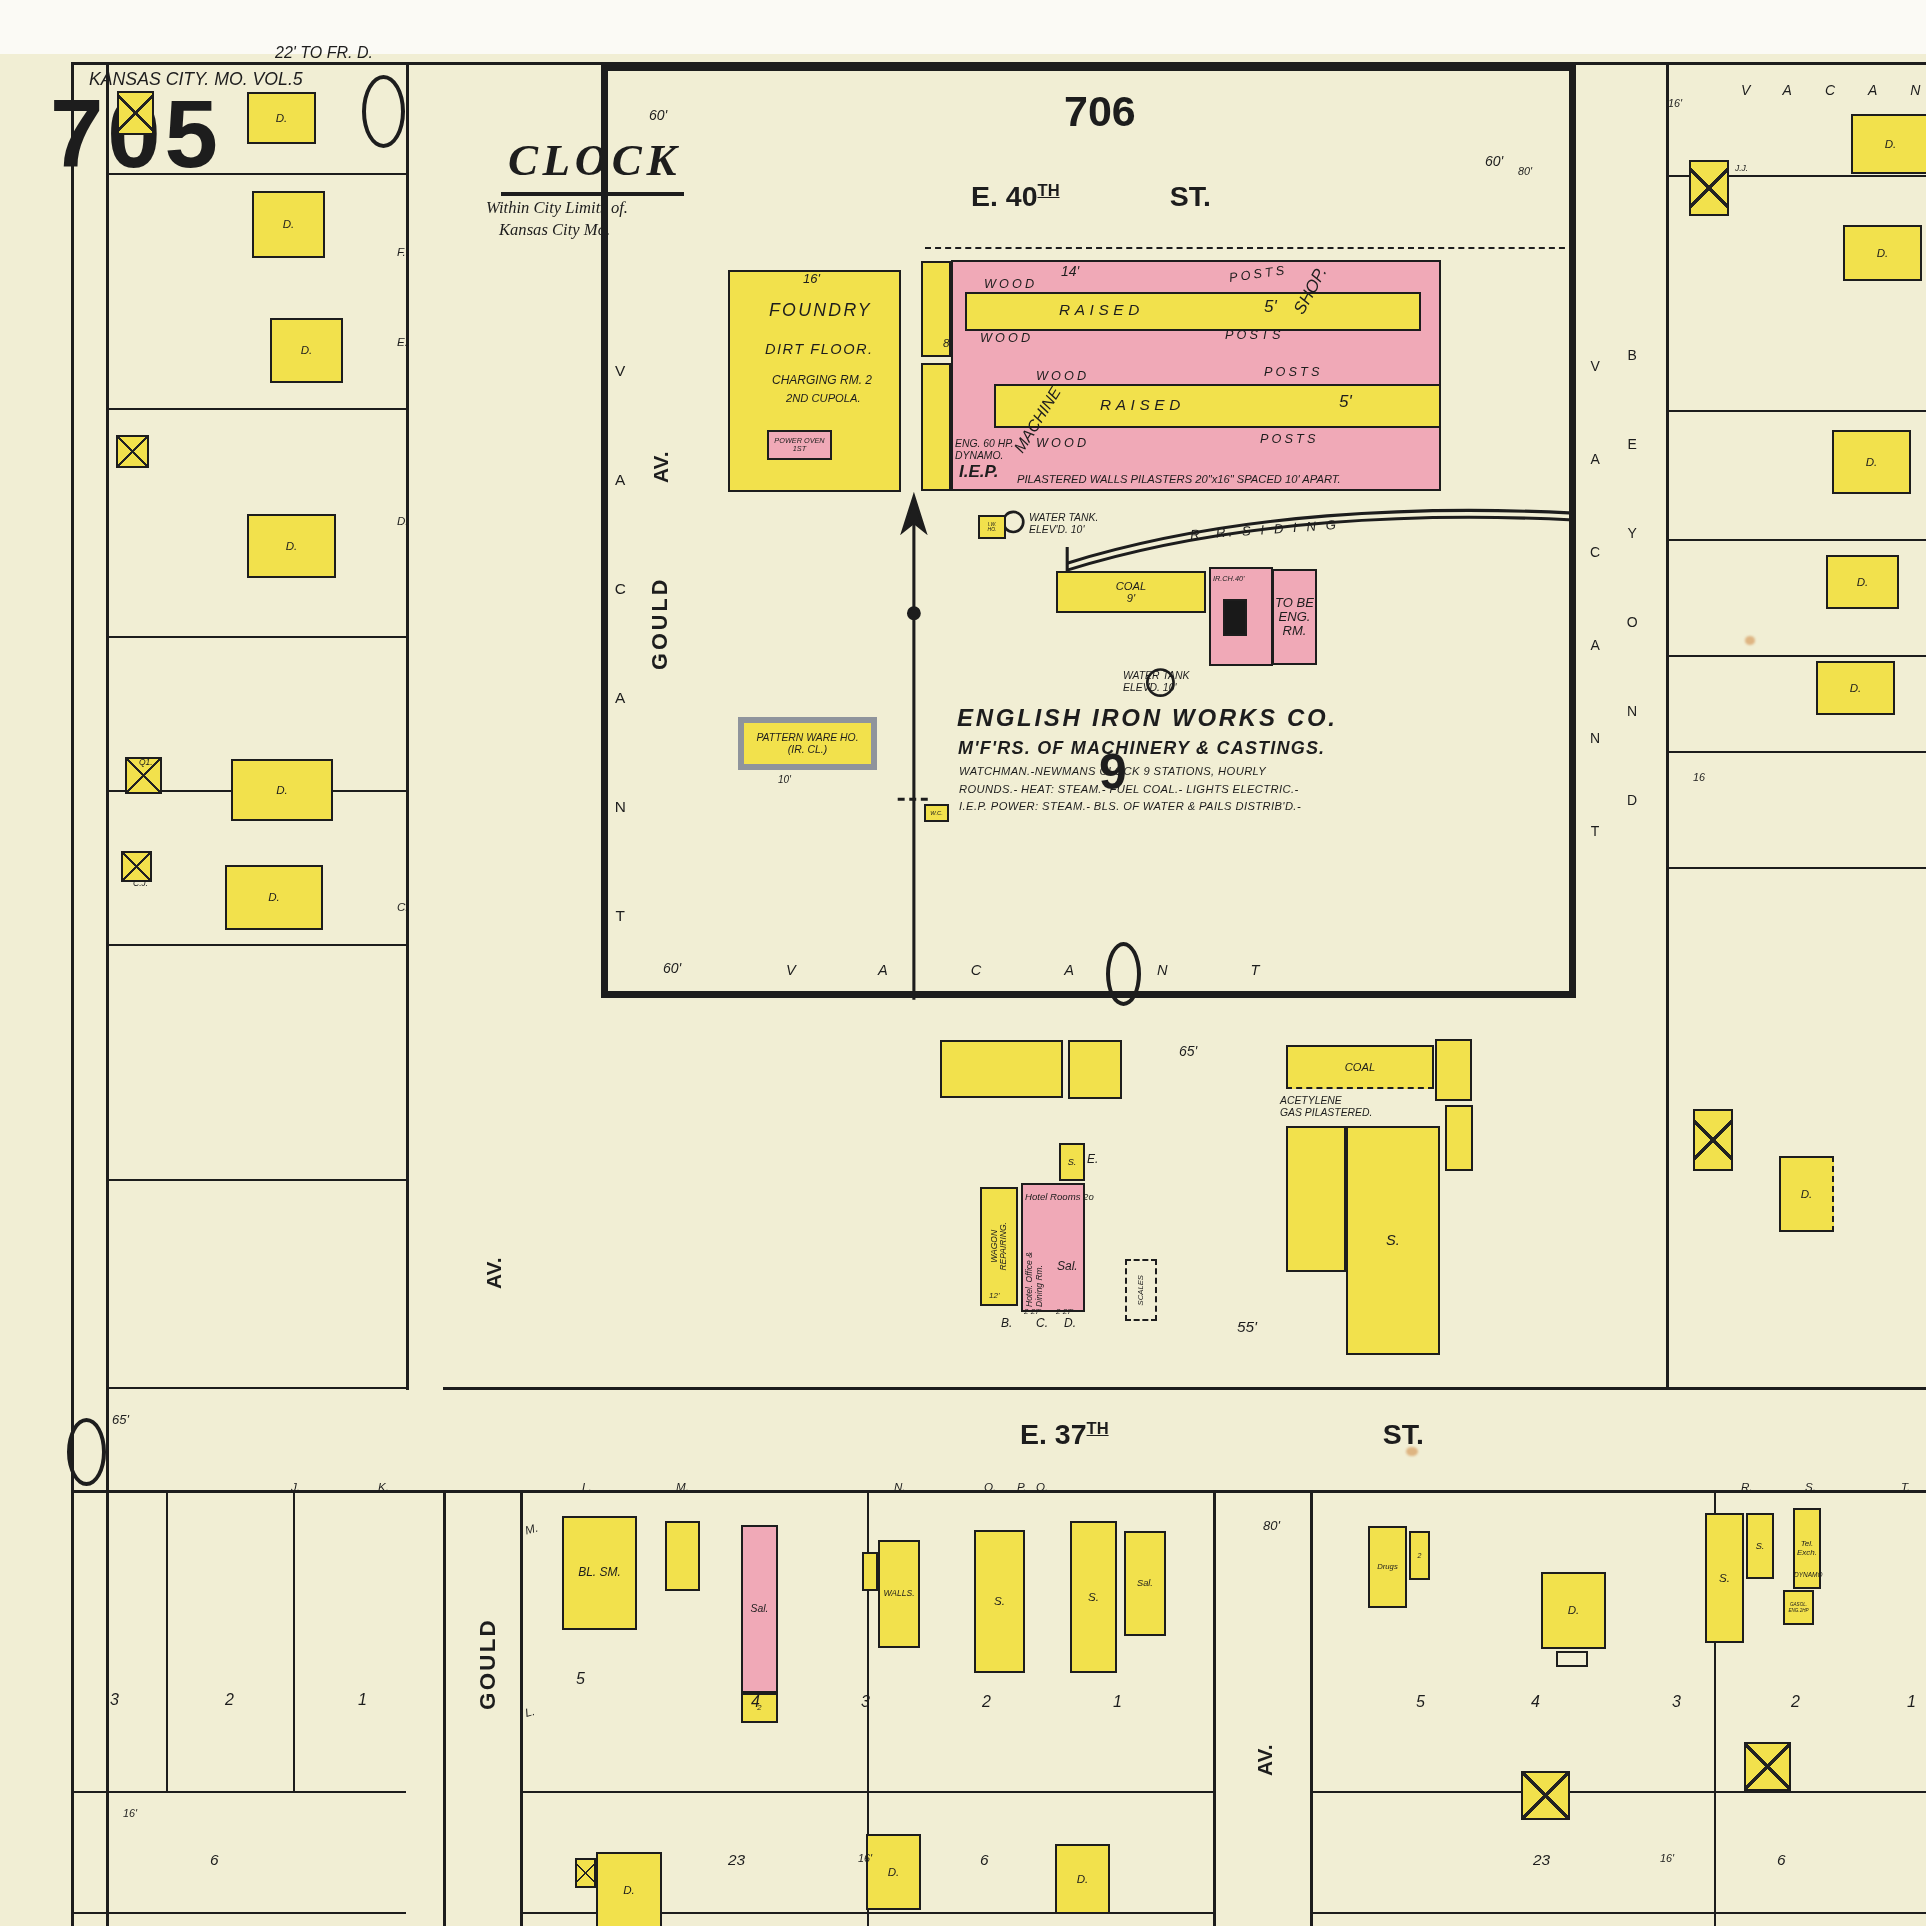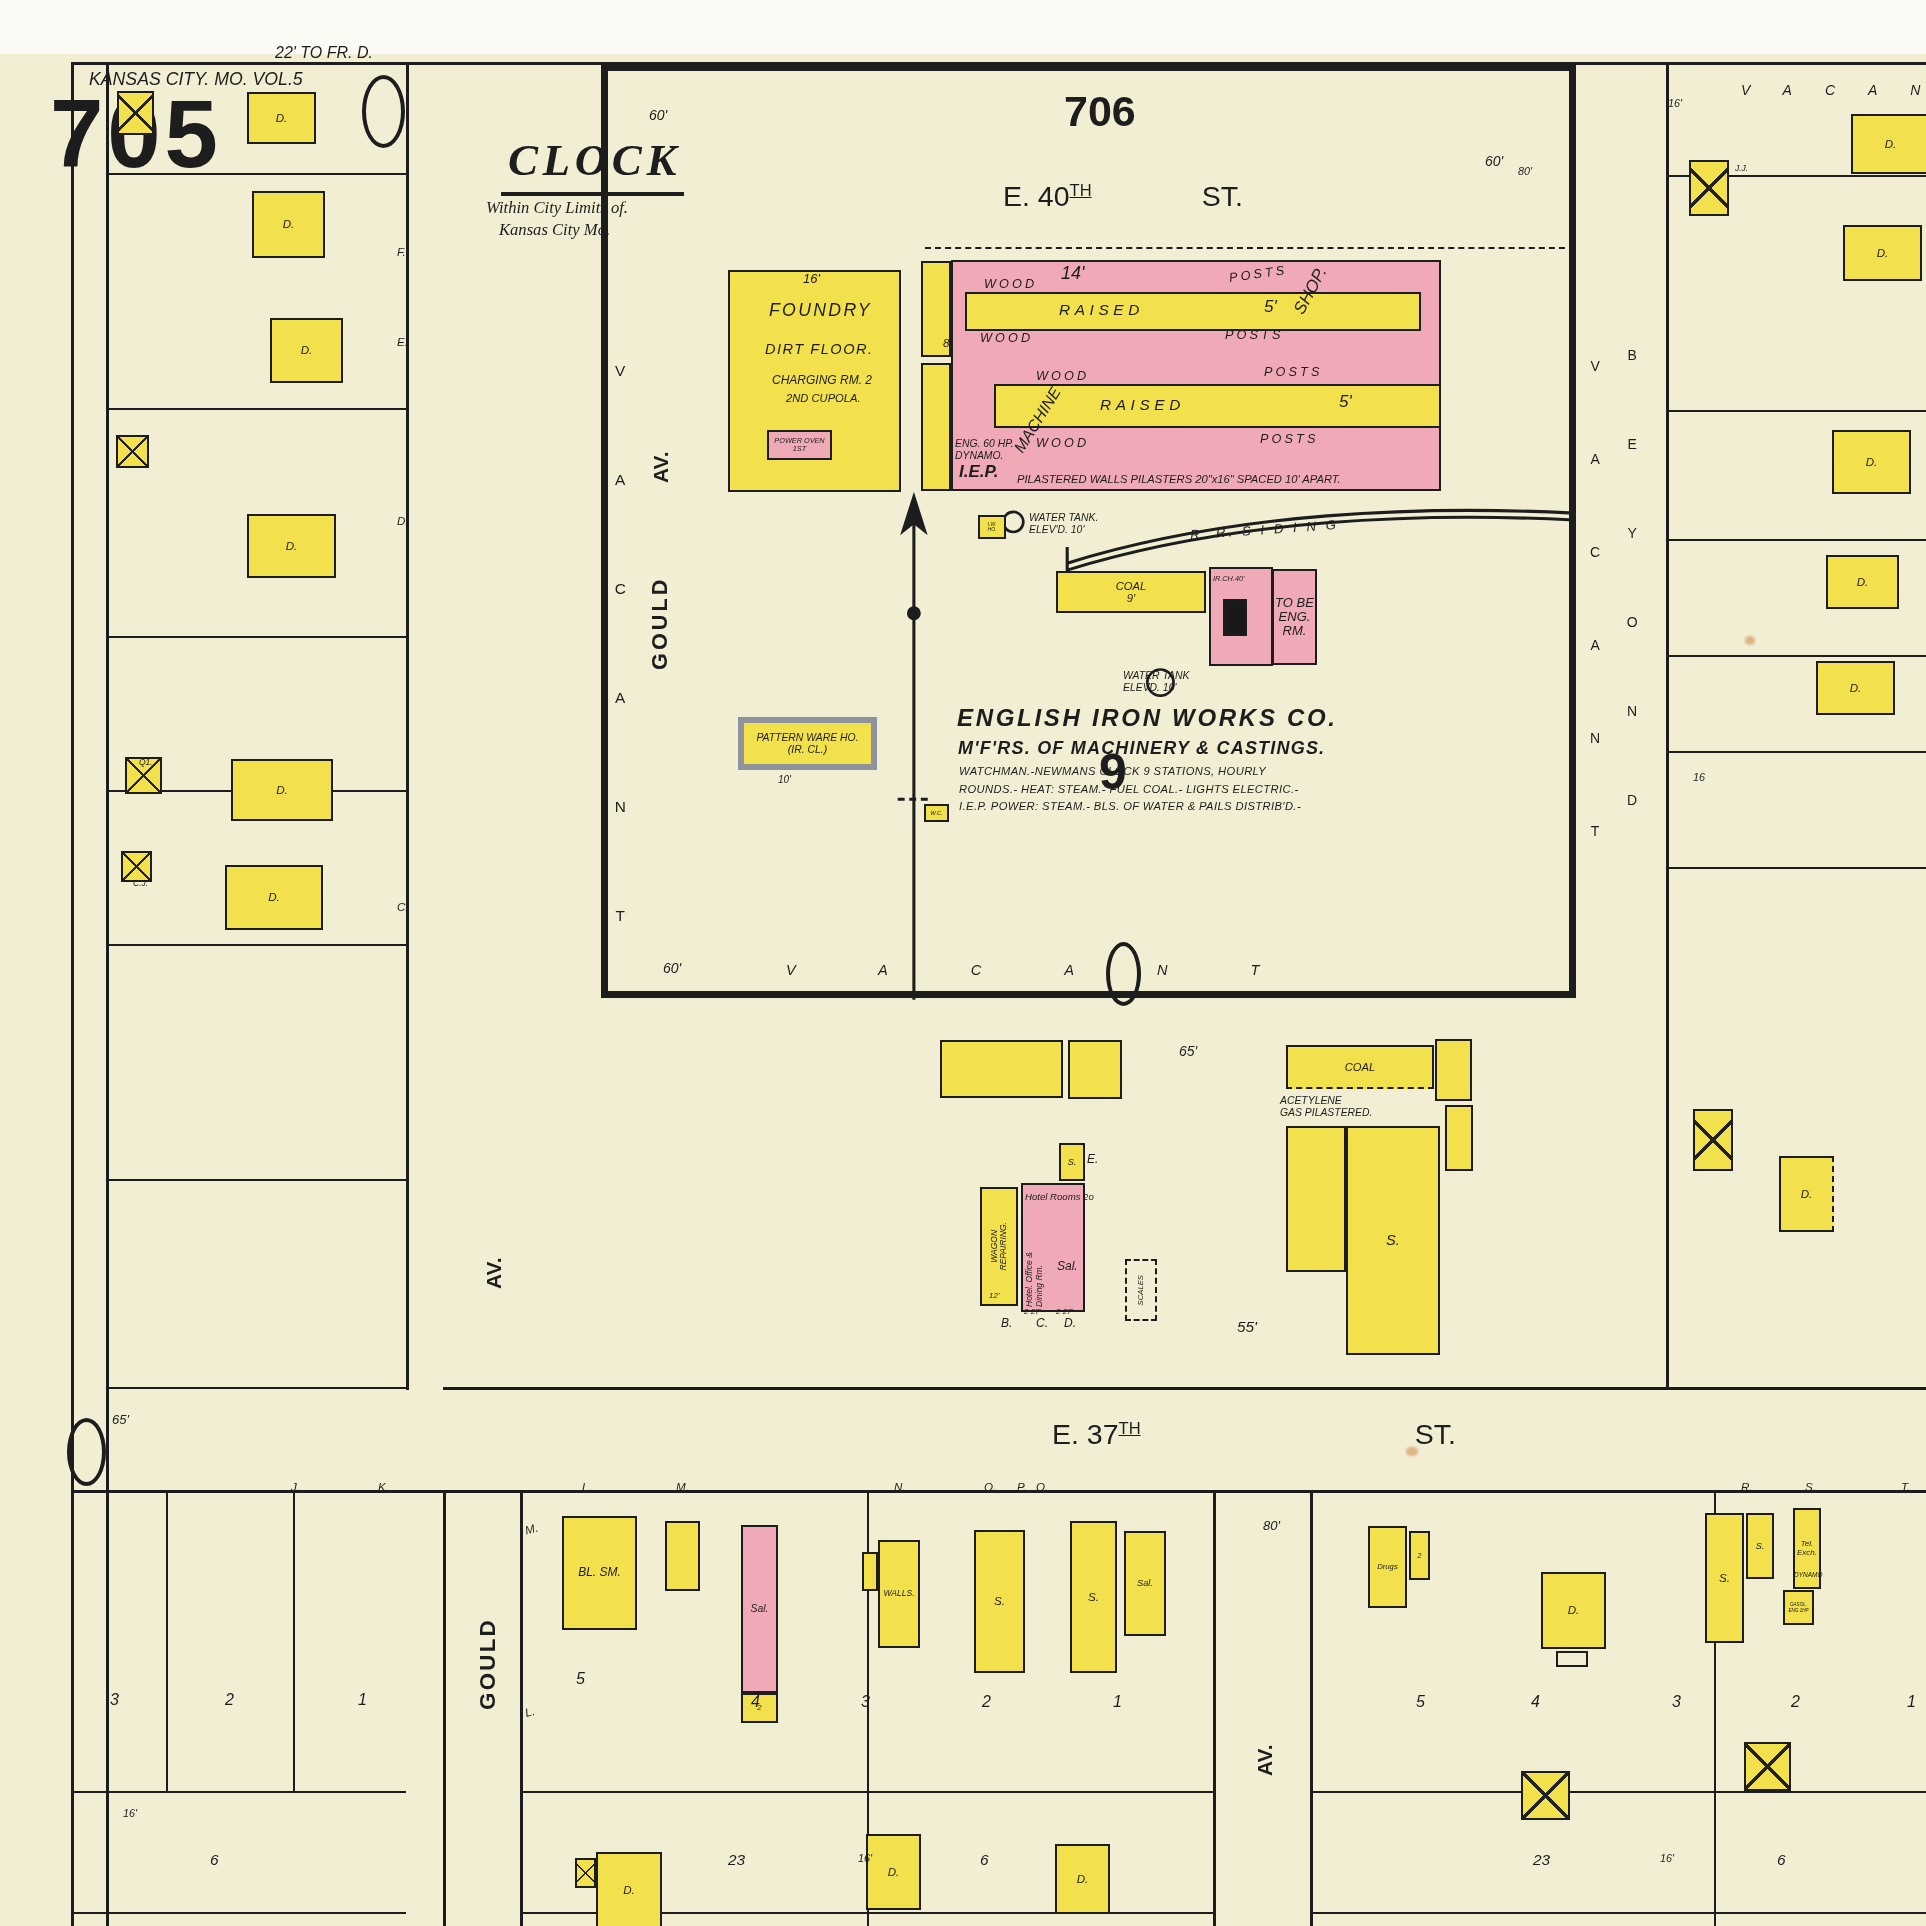--- a/index.html
+++ b/index.html
@@ -23,21 +23,21 @@
   .lbl{position:absolute;white-space:pre-line;line-height:1.15;}
   .oval{position:absolute;border:4.2px solid #1d1d1d;border-radius:50%;}
   .stain{position:absolute;border-radius:50%;background:rgba(200,110,30,.45);filter:blur(1.2px);}
   .hdr-705{position:absolute;left:50px;top:79px;font-size:96px;font-weight:900;letter-spacing:3.9px;}
   .hdr-vol{position:absolute;left:89px;top:69px;font-size:17.7px;font-style:italic;}
   .hdr-note{position:absolute;left:275px;top:44px;font-size:16px;font-style:italic;}
   .title-leeds{position:absolute;left:508px;top:134px;font-size:45px;font-weight:bold;font-style:italic;
       font-family:"Liberation Serif",serif;letter-spacing:4.6px;}
   .title-rule{position:absolute;left:501px;top:192px;width:183px;height:3.5px;background:#1d1d1d;}
   .title-sub{position:absolute;font-size:16.6px;font-style:italic;font-family:"Liberation Serif",serif;}
-  .street-h{position:absolute;display:flex;justify-content:space-between;font-weight:normal;margin-left:32px;}
+  .street-h{position:absolute;display:flex;justify-content:space-between;font-weight:bold;}
   .street-h sup{font-size:58%;}
   .street-h .u{text-decoration:underline;}
   .co1{position:absolute;left:957px;top:704px;font-size:24px;letter-spacing:2.7px;font-weight:bold;font-style:italic;}
   .co2{position:absolute;left:958px;top:738px;font-size:18px;letter-spacing:1.2px;font-weight:bold;font-style:italic;}
   .co3,.co4,.co5{position:absolute;font-size:11.2px;font-style:italic;letter-spacing:0.4px;}
   svg.ovl{position:absolute;left:0;top:0;pointer-events:none;}
 </style>
 </head>
 <body>
 
@@ -319,21 +319,21 @@
     <div class="lbl" style="left: 1264px; top: 365px; font-size: 12.7px; font-style: italic; letter-spacing: 3.1px;">POSTS</div>
     <div class="lbl" style="left: 1001px; top: 411px; font-size: 16px; font-style: italic; transform: rotate(-58deg);">MACHINE</div>
     <div class="lbl" style="left: 1100px; top: 396px; font-size: 15.4px; font-style: italic; letter-spacing: 4.6px;">RAISED</div>
     <div class="lbl" style="left: 1339px; top: 392px; font-size: 17px; font-style: italic;">5'</div>
     <div class="lbl" style="left: 1036px; top: 436px; font-size: 12.7px; font-style: italic; letter-spacing: 3.1px;">WOOD</div>
     <div class="lbl" style="left: 1260px; top: 432px; font-size: 12.7px; font-style: italic; letter-spacing: 3.1px;">POSTS</div>
     <div class="lbl" style="left: 1017px; top: 473px; font-size: 11.2px; font-style: italic;">PILASTERED WALLS PILASTERS 20"x16" SPACED 10' APART.</div>
     <div class="lbl" style="left: 955px; top: 438px; font-size: 10.4px; font-style: italic;">ENG. 60 HP.
 DYNAMO.</div>
     <div class="lbl" style="left: 959px; top: 462px; font-size: 17px; font-weight: bold; font-style: italic;">I.E.P.</div>
-    <div class="lbl" style="left: 1061px; top: 263px; font-size: 18px; font-style: italic;">14'</div>
+    <div class="lbl" style="left: 1061px; top: 263px; font-size: 14px; font-style: italic;">14'</div>
     <div class="lbl" style="left: 943px; top: 336px; font-size: 11.6px; font-style: italic;">8</div>
     <div class="lbl" style="left: 1029px; top: 512px; font-size: 10.4px; font-style: italic;">WATER TANK.
 ELEV'D. 10'</div>
     <div class="lbl" style="left: 1213px; top: 575px; font-size: 7.3px; font-style: italic;">IR.CH.40'</div>
     <div class="lbl" style="left: 1123px; top: 670px; font-size: 10.4px; font-style: italic;">WATER TANK
 ELEVD. 10'</div>
     <div class="lbl" style="left: 1099px; top: 744px; font-size: 50px; font-weight: bold;">9</div>
     <div class="lbl" style="left: 778px; top: 774px; font-size: 10px; font-style: italic;">10'</div>
     <div class="lbl" style="left: 649px; top: 107px; font-size: 14px; font-style: italic;">60'</div>
     <div class="lbl" style="left: 663px; top: 960px; font-size: 14px; font-style: italic;">60'</div>

